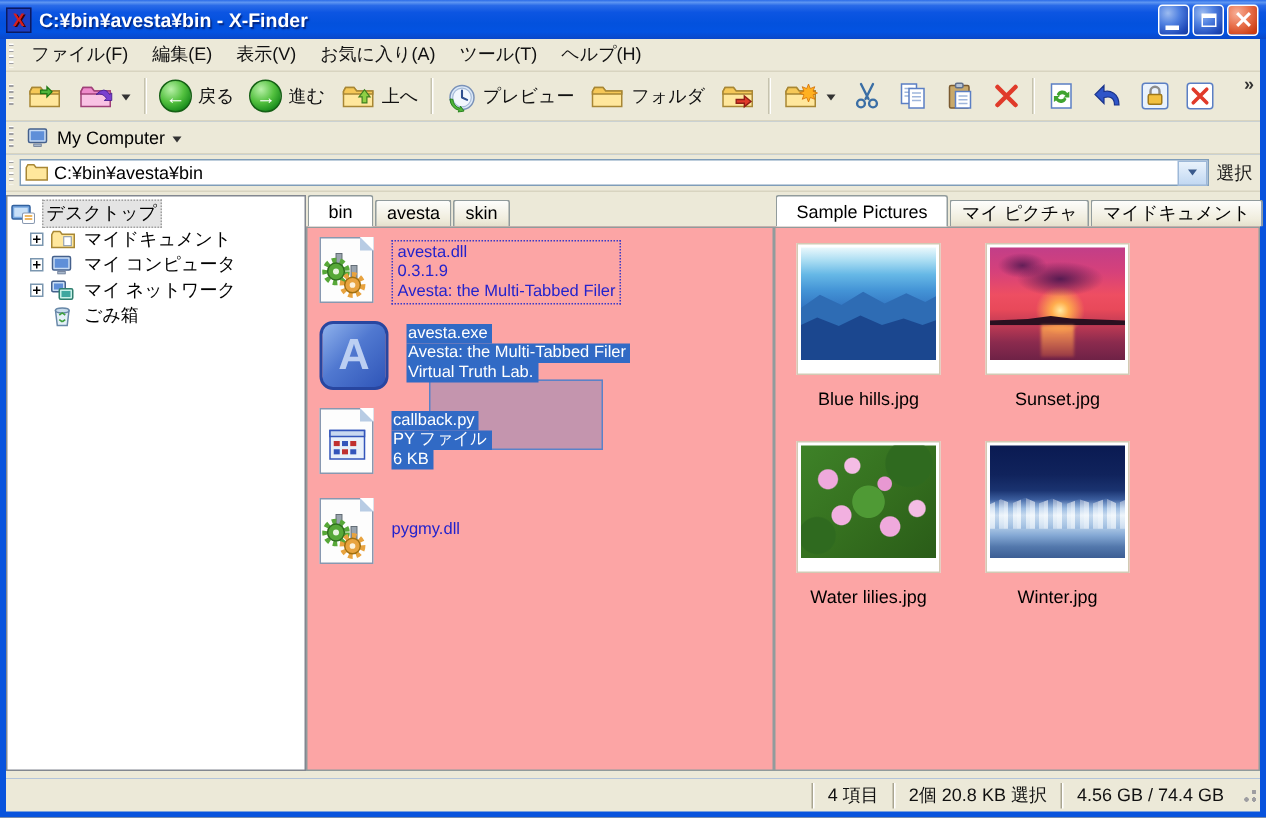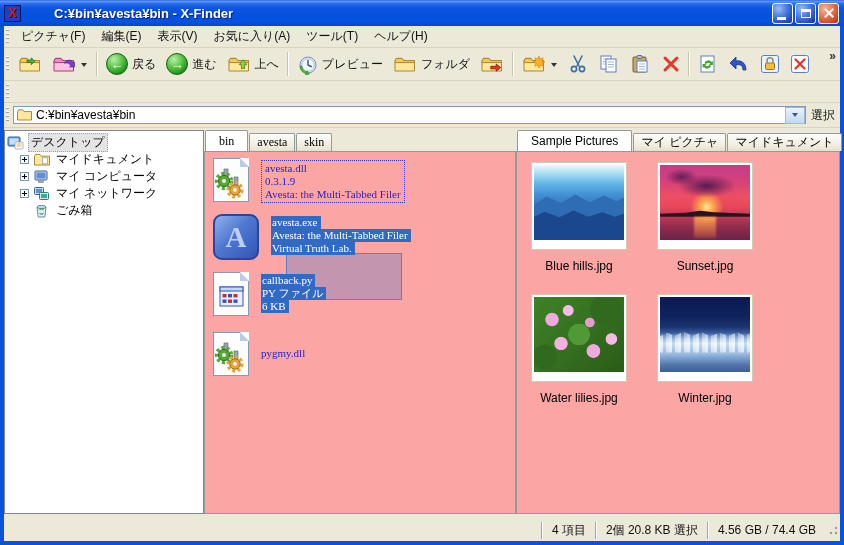--- a/index.html
+++ b/index.html
@@ -18,21 +18,21 @@
     height:26px; flex:0 0 26px; display:flex; align-items:center;
     padding:0 5px 0 4px;
     background:linear-gradient(180deg,#2A6BE8 0%,#5E96F2 6%,#2A6BE8 14%,#0C55E2 32%,#0351DD 60%,#0353E2 82%,#0A47C8 100%);
     margin:0 -4px;
   }
   .app-icon{
     width:17px;height:17px;background:#1C3FC4;border:1px solid #0A1A60;
     color:#D81E1E;font-weight:bold;font-size:12px;line-height:15px;text-align:center;
     text-shadow:1px 1px 0 #400; margin-right:5px; flex:0 0 17px;
   }
-  .title-text{ color:#fff;font-weight:bold;font-size:13px; text-shadow:1px 1px 1px #00237E; flex:1; white-space:nowrap; overflow:hidden;margin-left:28px;}
+  .title-text{ color:#fff;font-weight:bold;font-size:13px; text-shadow:1px 1px 1px #00237E; flex:1; white-space:nowrap; overflow:hidden;}
   .win-btn{ width:21px;height:21px;border-radius:3px;border:1px solid #fff; margin-left:2px;
     display:flex;align-items:center;justify-content:center; position:relative; flex:0 0 21px;}
   .btn-blue{ background:radial-gradient(circle at 30% 25%,#9CBBF0 0%,#4E7FE0 40%,#1E48B8 80%,#163A9C 100%); }
   .btn-close{ background:radial-gradient(circle at 30% 25%,#F8B098 0%,#E8714C 45%,#CC3C12 85%); }
   .glyph-min{ width:9px;height:3px;background:#fff; position:absolute; bottom:3px; left:4px;}
   .glyph-max{ width:10px;height:9px;border:1px solid #fff;border-top:3px solid #fff;}
   .glyph-x{ width:12px;height:12px; position:relative;}
   .glyph-x::before,.glyph-x::after{ content:""; position:absolute; left:5px; top:0; width:2px;height:12px;background:#fff; }
   .glyph-x::before{ transform:rotate(45deg);} .glyph-x::after{ transform:rotate(-45deg);}
 
@@ -72,21 +72,21 @@
   .tree-child{ padding-left:13px; }
   .expander{ width:9px;height:9px;border:1px solid #7A96AF; flex:0 0 9px;
     background:linear-gradient(#000,#000) center/5px 1px no-repeat,
                linear-gradient(#000,#000) center/1px 5px no-repeat,#fff; margin-right:4px;}
   .expander-space{ width:13px; flex:0 0 13px;}
   .tree-ico{ width:17px; height:16px; flex:0 0 17px; margin-right:4px; }
   .tree-label{ padding:0 2px; }
   .tree-label.sel{ background:#E4E4E4; border:1px dotted #A0A0A0; }
 
   .pane{ display:flex; flex-direction:column; min-width:0; }
-  .pane-mid{ width:312px; flex:0 0 312px;font-family:Liberation Serif, serif; }
+  .pane-mid{ width:312px; flex:0 0 312px; }
   .pane-right{ flex:1; }
   .tabs{ display:flex; align-items:flex-end; height:21px; flex:0 0 21px; padding-left:1px; }
   .tab{ height:18px; line-height:17px; padding:0 7px; font-size:12px;
     background:linear-gradient(180deg,#FDFDFB,#F0EDDE 70%,#E4E0CC); border:1px solid #919B9C; border-bottom:none;
     border-radius:2px 2px 0 0; margin-right:1px; white-space:nowrap;}
   .tab.active{ height:21px; line-height:20px; background:#fff; position:relative; z-index:3; padding:0 13px; }
   .pane-content{ flex:1; background:#fca5a5; border:1px solid #919B9C; position:relative; z-index:1; overflow:hidden; }
 
   
   .file-row{ position:absolute; left:8px; display:flex; gap:12px; }
@@ -172,21 +172,21 @@
     <div class="win-btn btn-blue">
         <span class="glyph-max"></span>
       </div>
     <div class="win-btn btn-close">
         <span class="glyph-x"></span>
       </div>
   </div>
 
   <div class="row menubar">
     <div class="grip"></div>
-    <div class="menu-item">ピクチャ(F)</div>
+    <div class="menu-item">ファイル(F)</div>
     <div class="menu-item">編集(E)</div>
     <div class="menu-item">表示(V)</div>
     <div class="menu-item">お気に入り(A)</div>
     <div class="menu-item">ツール(T)</div>
     <div class="menu-item">ヘルプ(H)</div>
   </div>
 
   <div class="row toolbar">
     <div class="grip"></div>
 
@@ -350,20 +350,31 @@
           <path d="M5.5 5.5 L14.5 14.5 M14.5 5.5 L5.5 14.5" stroke="#E03A2A" stroke-width="2.4" stroke-linecap="round"></path>
         </svg>
       </span>
     </div>
 
     <div class="overflow-chevron">»</div>
   </div>
 
   <div class="row linkbar">
     <div class="grip"></div>
+    <div class="linkitem">
+      <span>
+        <svg width="17" height="16" viewBox="0 0 17 16">
+          <rect x="2" y="2" width="12" height="9" rx="1" fill="#C8DCF4" stroke="#44608C"></rect>
+          <rect x="3.5" y="3.5" width="9" height="6" fill="#5F8FD8"></rect>
+          <rect x="5.5" y="12" width="5" height="1.6" fill="#A8B8CC" stroke="#60708C" stroke-width="0.5"></rect>
+        </svg>
+      </span>
+      <span>My Computer</span>
+      <span class="drop-tri"></span>
+    </div>
   </div>
 
   <div class="row addrbar">
     <div class="grip"></div>
     <div class="addr-input">
       <span>
         <svg width="17" height="14" viewBox="0 0 17 14">
           <path d="M1.5 12 V3.8 L2.6 1.8 H6.6 L8 3.6 H15.5 V12 Z" fill="#FFE79C" stroke="#A88734"></path>
         </svg>
       </span>

